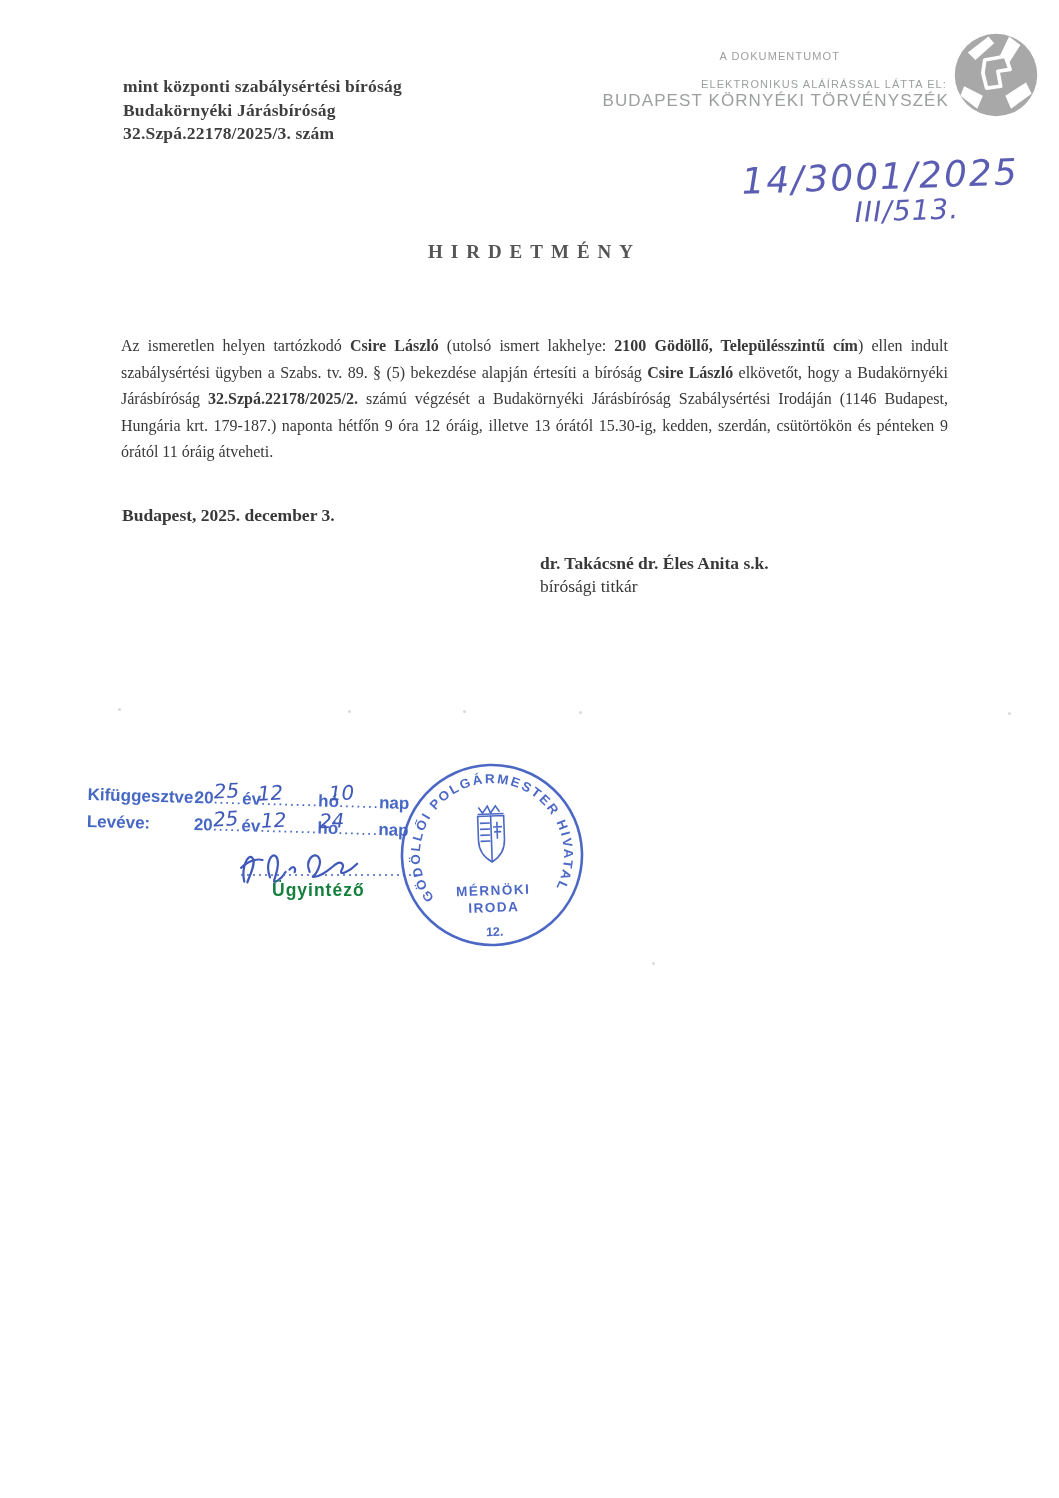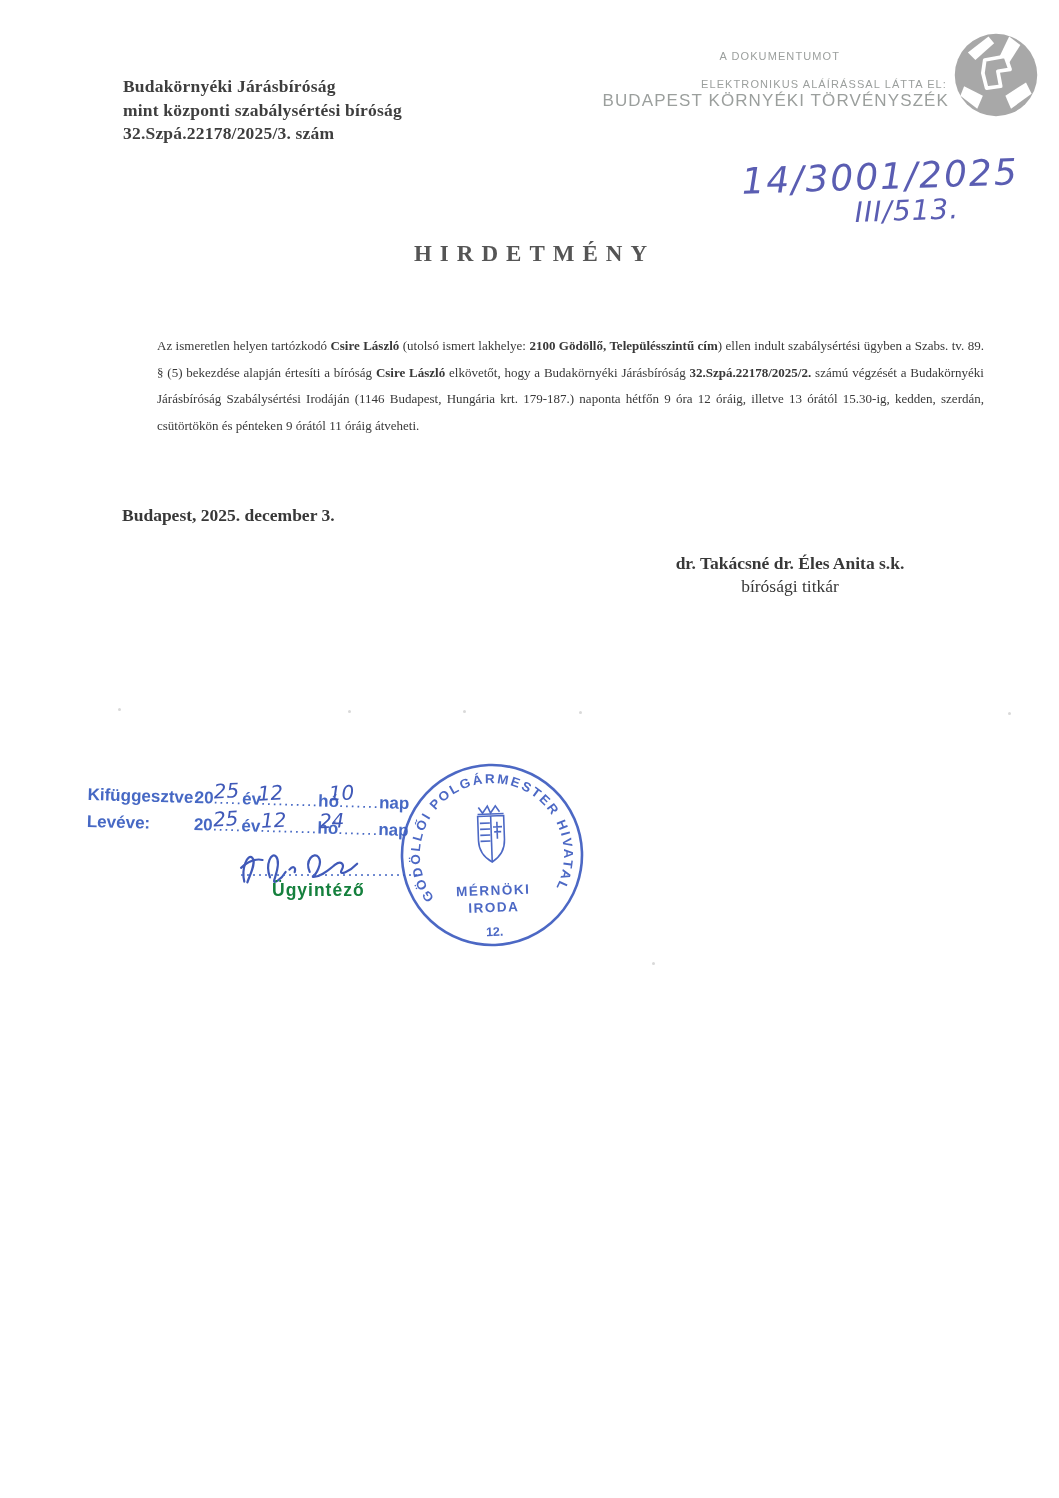--- a/index.html
+++ b/index.html
@@ -17,26 +17,26 @@
   .esign.l2{top:46px;right:112px;font-size:11px;margin-top:32px;}
   .esign.l3{top:91px;right:110px;font-size:17px;}
   .esign-logo{position:absolute;left:951px;top:30px;width:90px;height:90px;}
   
   .hw-filing{position:absolute;left:742px;top:156px;color:#5a5db2;
     font-family:"DejaVu Sans",sans-serif;font-style:italic;transform:rotate(-2deg);}
   .hw-filing .l1{font-size:36px;letter-spacing:2px;}
   .hw-filing .l2{font-size:28px;margin-left:112px;margin-top:-2px;letter-spacing:1px;}
   
   .doc-title{position:absolute;left:10px;right:0;top:241px;text-align:center;
-    font-size:23px;font-weight:600;letter-spacing:8px;color:#555;}
+    font-size:19px;font-weight:600;letter-spacing:8px;color:#555;}
   
   .body-par{position:absolute;left:121px;width:827px;top:333px;text-align:justify;
-    font-size:13px;line-height:26.6px;color:#383838;margin-left:36px;}
+    font-size:16px;line-height:26.6px;color:#383838;}
   .date-line{position:absolute;left:122px;top:505px;font-size:17.5px;color:#383838;font-weight:bold;}
-  .signer{position:absolute;left:560px;top:552px;width:460px;text-align:center;
+  .signer{position:absolute;left:540px;top:552px;width:460px;text-align:left;
     font-size:17.5px;line-height:23px;color:#383838;}
   .signer .name{font-weight:bold;}
   
   .speck{position:absolute;width:3px;height:3px;border-radius:50%;background:#b9b9b9;opacity:.55;}
   
   .posting{position:absolute;left:88px;top:781px;transform:rotate(1.6deg);transform-origin:left top;
     font-family:"Liberation Sans",sans-serif;font-weight:600;font-size:17px;color:#4668c4;
     line-height:27px;white-space:nowrap;}
   .posting .lbl{display:inline-block;width:107px;}
   .posting .dots{letter-spacing:1px;font-weight:400;}
@@ -49,22 +49,22 @@
   
   .round-stamp{position:absolute;left:397px;top:760px;opacity:.92;}
   svg text{font-family:"Liberation Sans",sans-serif;}
 </style>
 </head>
 <body>
 
 <div class="page">
 
   <div class="letterhead">
+    <div>mint központi szabálysértési bíróság</div>
     <div>Budakörnyéki Járásbíróság</div>
-    <div>mint központi szabálysértési bíróság</div>
     <div>32.Szpá.22178/2025/3. szám</div>
   </div>
 
   <div class="esign l1">A DOKUMENTUMOT</div>
   <div class="esign l2">ELEKTRONIKUS ALÁÍRÁSSAL LÁTTA EL:</div>
   <div class="esign l3">BUDAPEST KÖRNYÉKI TÖRVÉNYSZÉK</div>
 
   <svg class="esign-logo" viewBox="0 0 96 96" aria-hidden="true">
     <circle cx="48" cy="48" r="44" fill="#a8a8a8"></circle>
     <polygon points="18,24 40,7 46,14 26,32" fill="#ffffff"></polygon>

